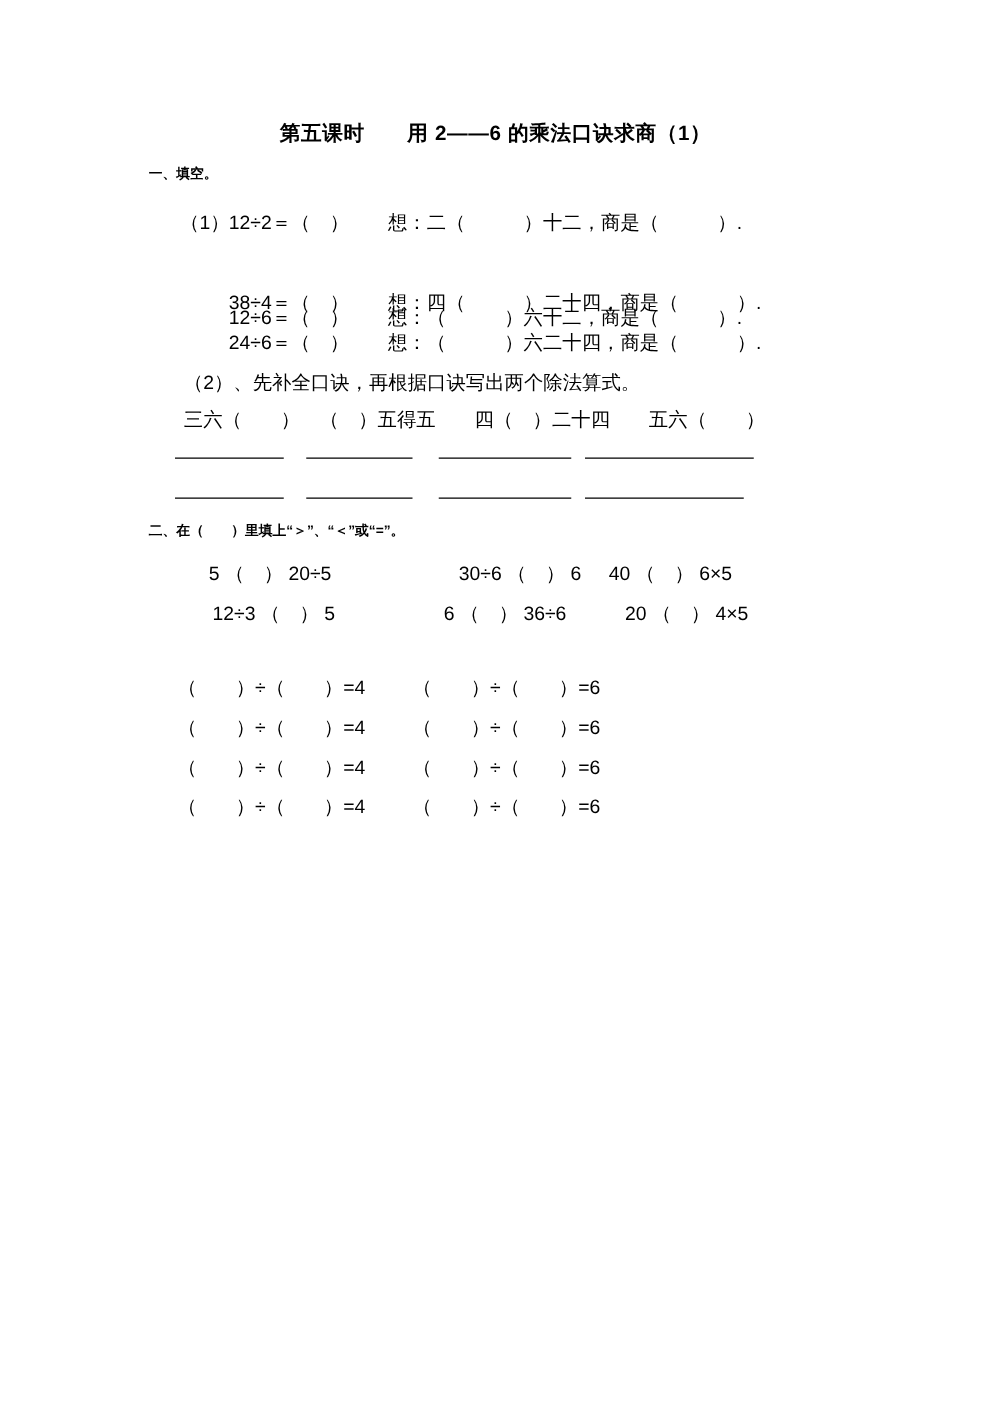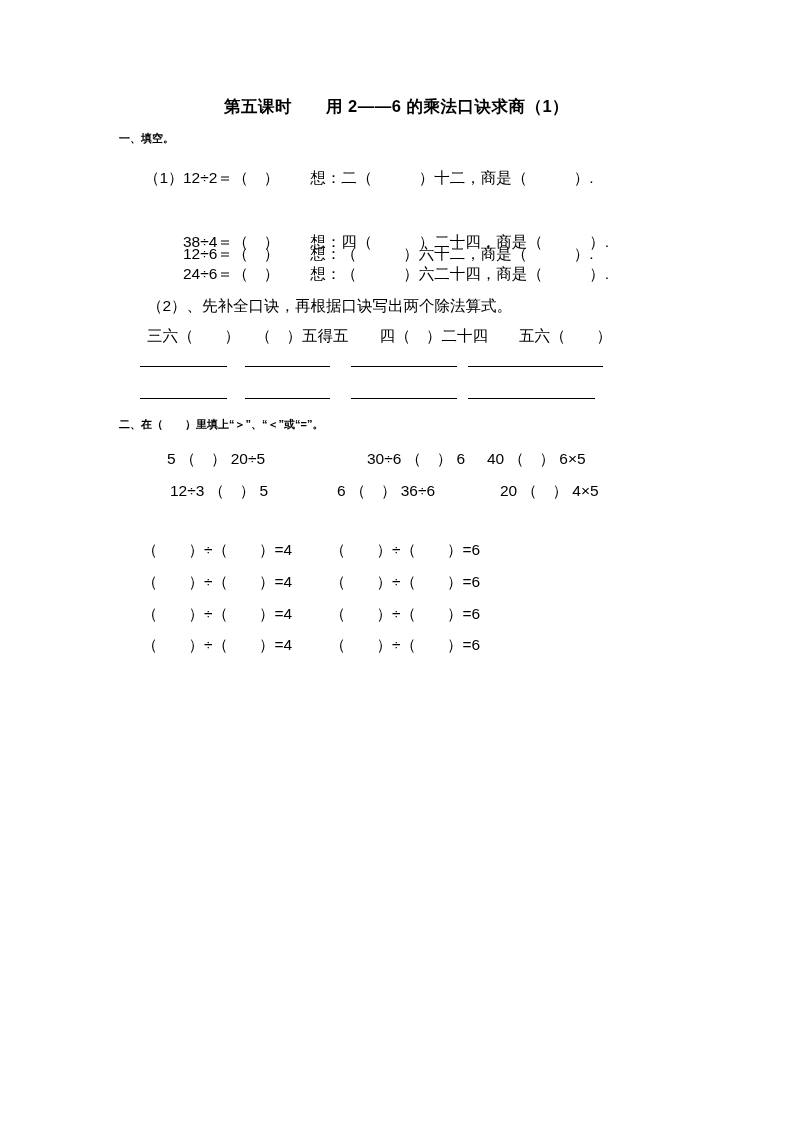--- a/index.html
+++ b/index.html
@@ -68,21 +68,21 @@
   <div class="answer-line" style="left:351px; top:398px; width:106px;"></div>
   <div class="answer-line" style="left:468px; top:398px; width:127px;"></div>
 
   <div class="abs heading" style="left:119px; top:417px;">二、在（　　）里填上“＞”、“＜”或“=”。</div>
 
   <div class="abs body-text" style="left:167px; top:449px;">5 （　） 20÷5</div>
   <div class="abs body-text" style="left:340px; top:449px;margin-left:27px;">30÷6 （　） 6</div>
   <div class="abs body-text" style="left:487px; top:449px;">40 （　） 6×5</div>
 
   <div class="abs body-text" style="left:170px; top:481px;text-align:right;">12÷3 （　） 5</div>
-  <div class="abs body-text" style="left:337px; top:481px;">6 （　） 36÷6</div>
+  <div class="abs body-text" style="left:355px; top:481px;">6 （　） 36÷6</div>
   <div class="abs body-text" style="left:500px; top:481px;">20 （　） 4×5</div>
 
 
   <div class="abs body-text" style="left:142px; top:540px;">（　　）÷（　　）=4</div>
   <div class="abs body-text" style="left:330px; top:540px;">（　　）÷（　　）=6</div>
 
   <div class="abs body-text" style="left:142px; top:572px;">（　　）÷（　　）=4</div>
   <div class="abs body-text" style="left:330px; top:572px;">（　　）÷（　　）=6</div>
 
   <div class="abs body-text" style="left:142px; top:604px;">（　　）÷（　　）=4</div>

